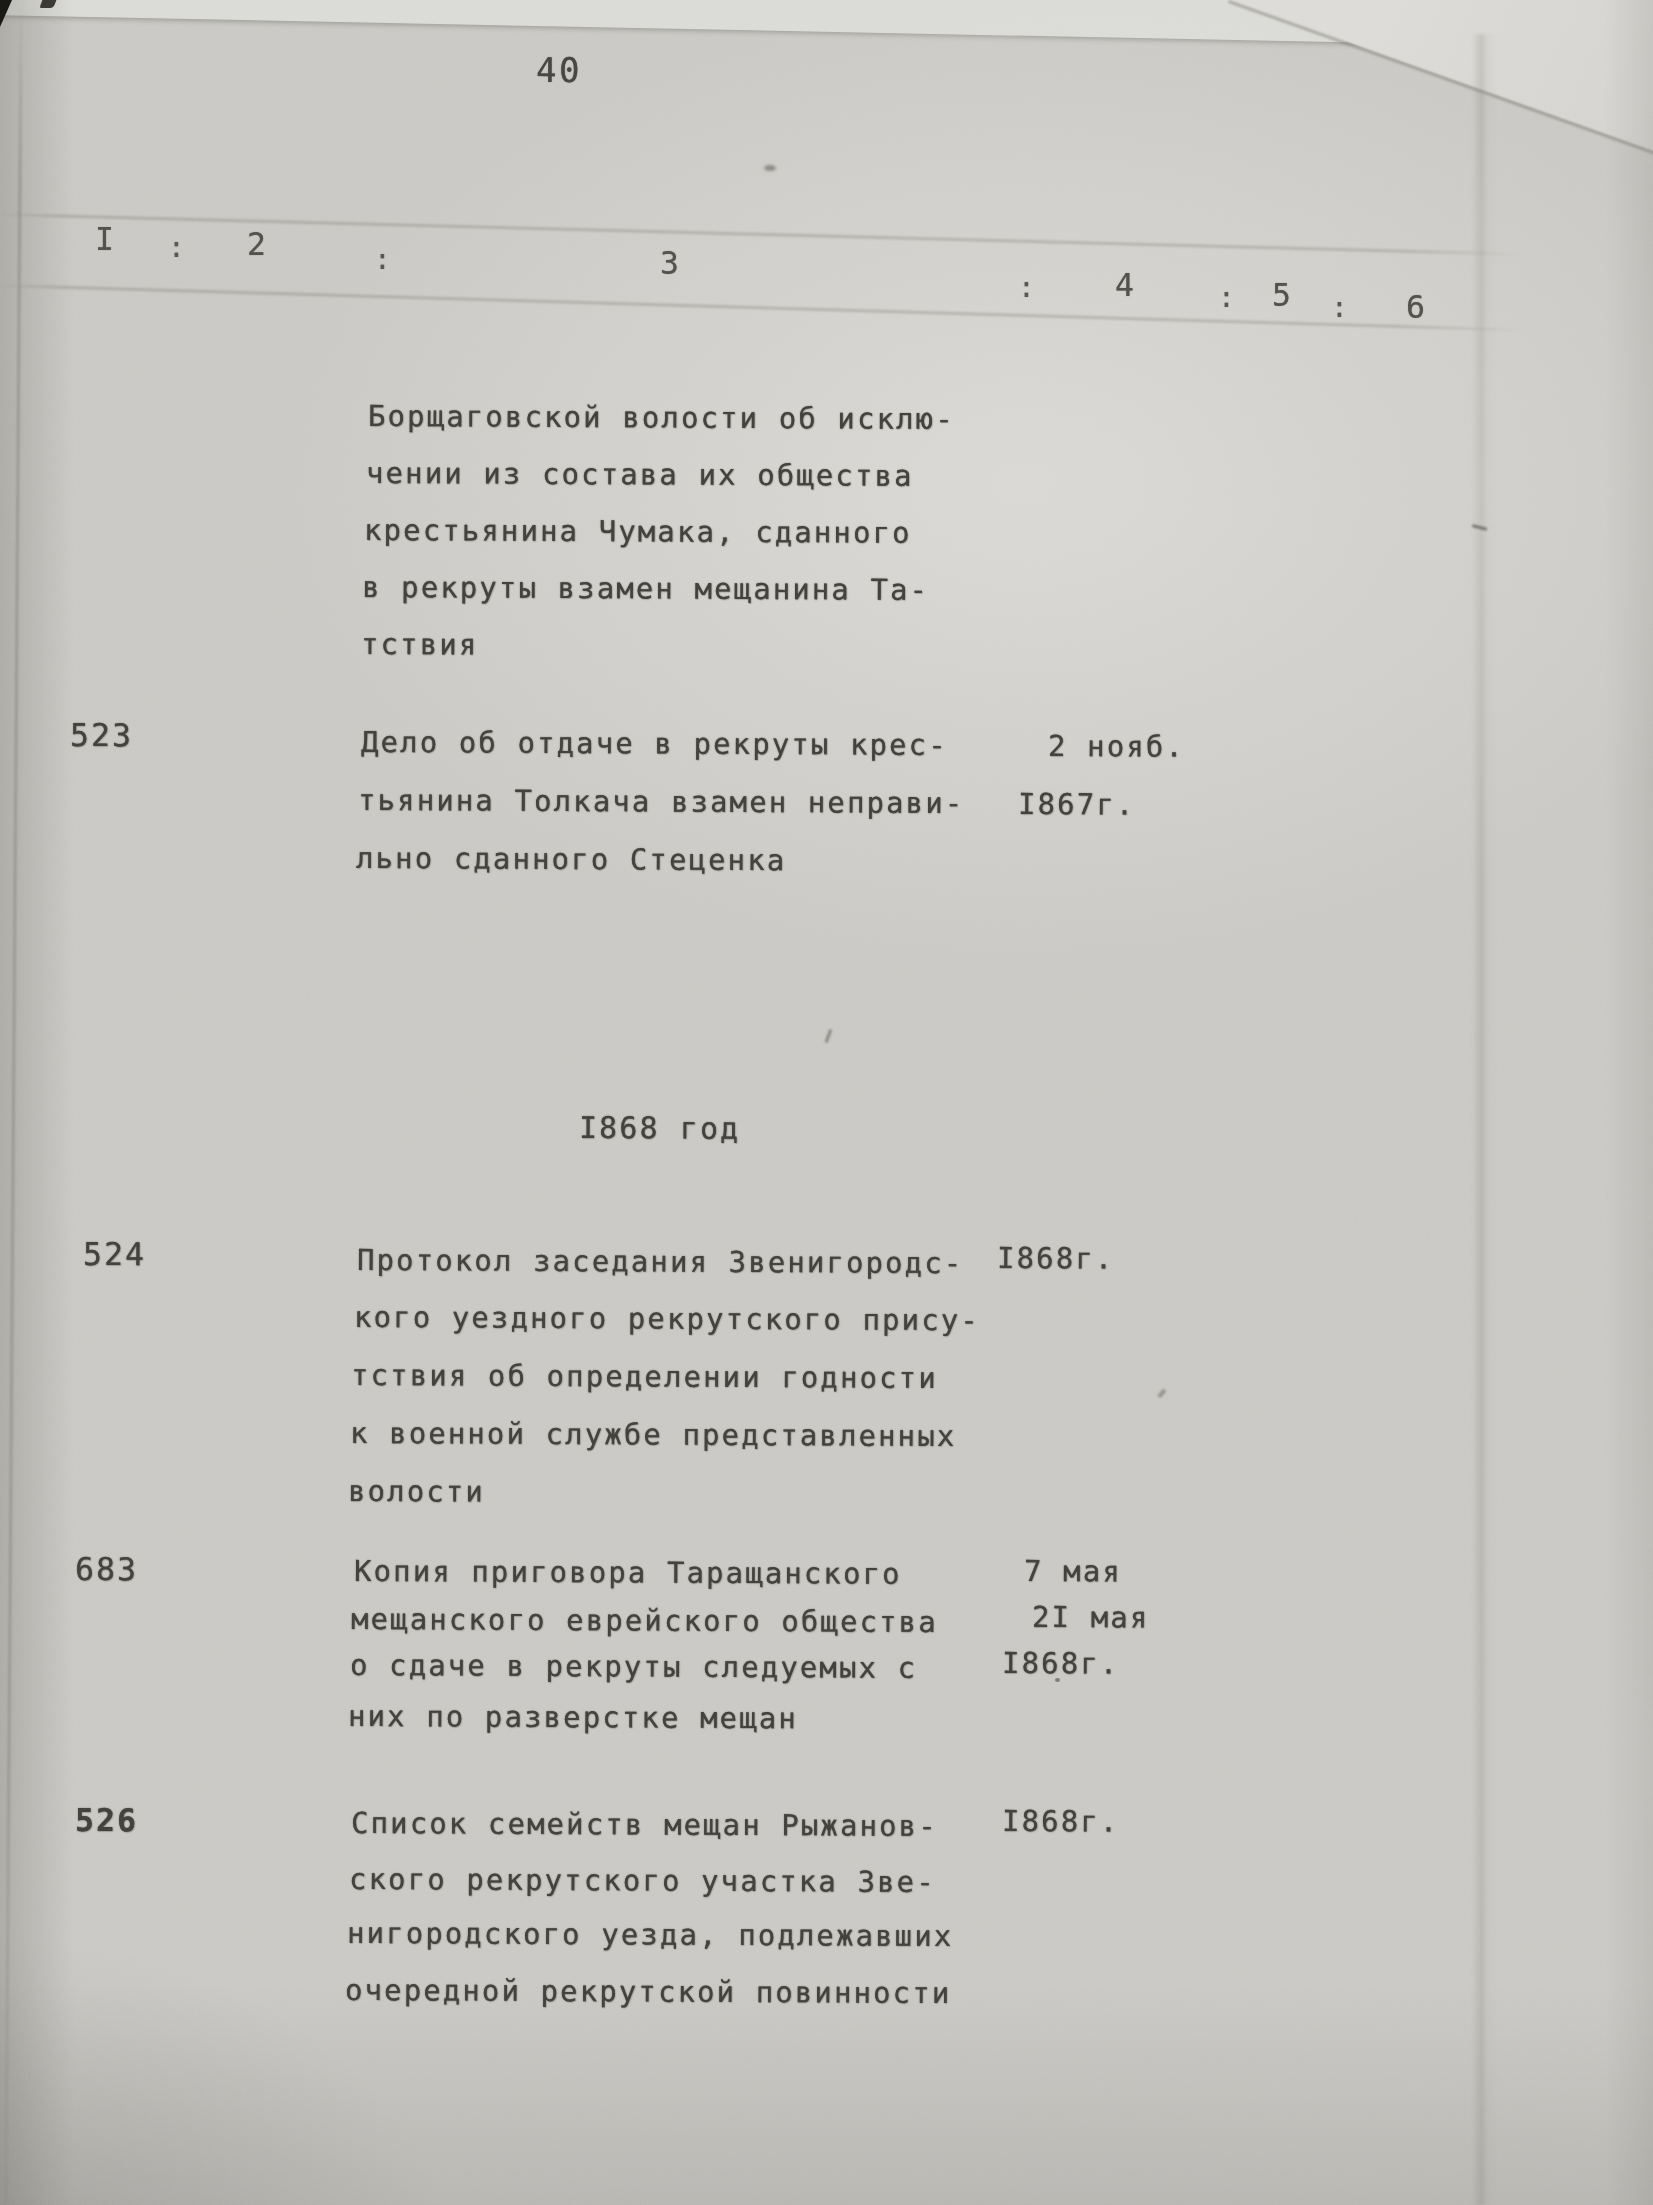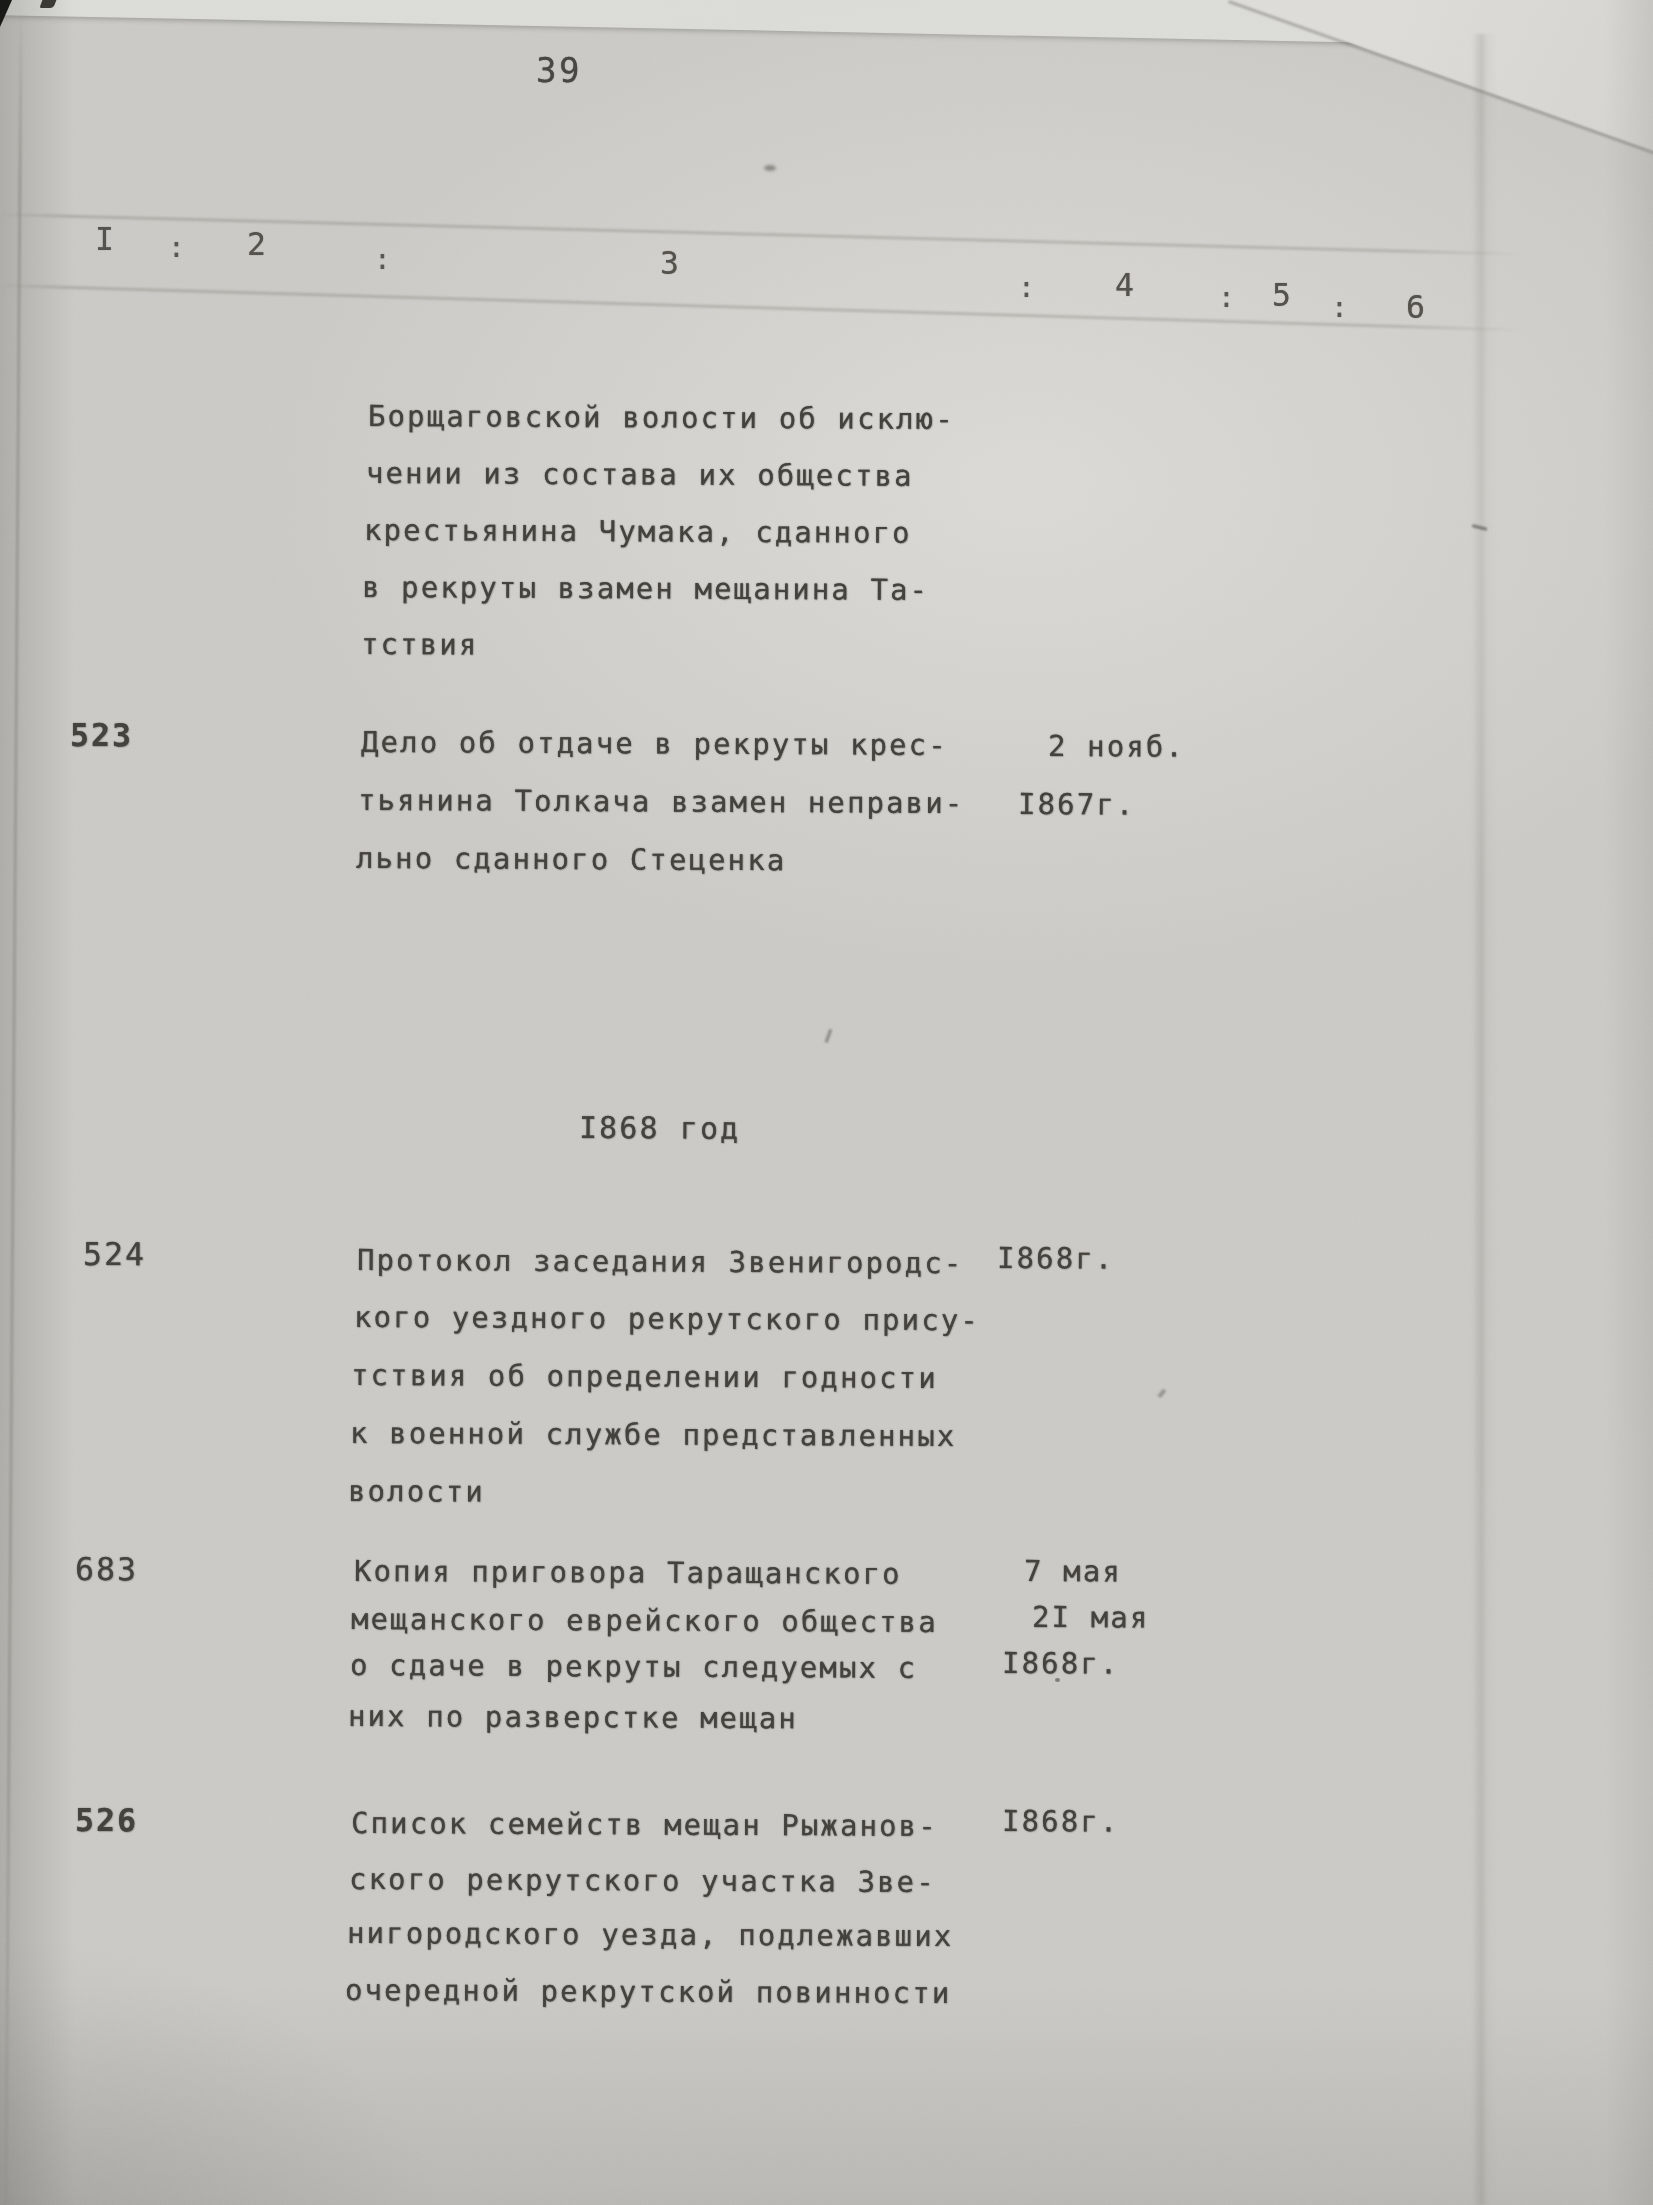--- a/index.html
+++ b/index.html
@@ -98,21 +98,21 @@
   <div class="crease-right"></div>
   <div class="vignette"></div>
   <div class="mark-corner"></div>
   <div class="mark-tick"></div>
   <div class="smudge sm-1"></div>
   <div class="smudge sm-2"></div>
   <div class="smudge sm-3"></div>
   <div class="smudge sm-4"></div>
   <div class="smudge sm-5"></div>
 
-  <div class="tl pagenum" style="left:536px; top:53px;">39</div>
+  <div class="tl pagenum" style="left:536px; top:53px;">40</div>
 
   <div class="pline top"></div>
   <div class="pline bottom"></div>
 
   <span class="hn" style="left:95px;  top:221px;">I</span>
   <span class="sep" style="left:168px;  top:231px;">:</span>
   <span class="hn" style="left:247px;  top:226px;">2</span>
   <span class="sep" style="left:374px;  top:243px;">:</span>
   <span class="hn" style="left:660px;  top:245px;">3</span>
   <span class="sep" style="left:1018px; top:271px;">:</span>
@@ -121,21 +121,21 @@
   <span class="hn" style="left:1272px; top:277px;">5</span>
   <span class="sep" style="left:1331px; top:291px;">:</span>
   <span class="hn" style="left:1406px; top:289px;">6</span>
 
   <div class="tl" style="left:368px; top:402px;">Борщаговской волости об исклю-</div>
   <div class="tl" style="left:366px; top:459px;">чении из состава их общества</div>
   <div class="tl" style="left:364px; top:516px;">крестьянина Чумака, сданного</div>
   <div class="tl" style="left:362px; top:573px;">в рекруты взамен мещанина Та-</div>
   <div class="tl" style="left:361px; top:630px;">тствия</div>
 
-  <div class="tl colnum" style="left:70px; top:720px;font-weight:bold;">523</div>
+  <div class="tl colnum" style="left:70px; top:720px;">523</div>
   <div class="tl" style="left:361px;  top:728px;">Дело об отдаче в рекруты крес-</div>
   <div class="tl" style="left:358px;  top:786px;">тьянина Толкача взамен неправи-</div>
   <div class="tl" style="left:356px;  top:844px;">льно сданного Стеценка</div>
   <div class="tl" style="left:1048px; top:732px;">2 нояб.</div>
   <div class="tl" style="left:1018px; top:790px;">I867г.</div>
 
   <div class="tl heading" style="left:579px; top:1113px;">I868 год</div>
 
   <div class="tl colnum" style="left:83px; top:1239px;">524</div>
   <div class="tl" style="left:357px;  top:1246px;">Протокол заседания Звенигородс-</div>

